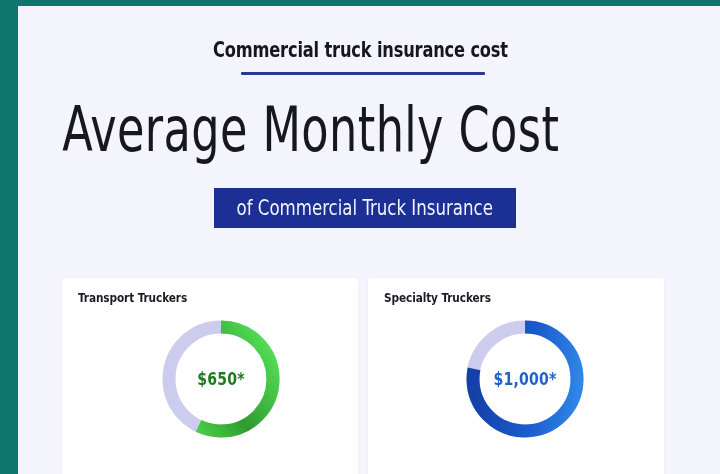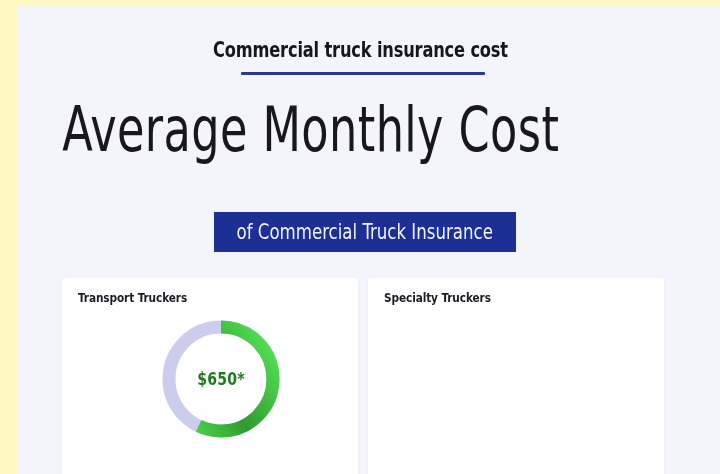--- a/index.html
+++ b/index.html
@@ -13,21 +13,21 @@
   }
 
   body {
     font-family: "DejaVu Sans Condensed", "Liberation Sans Narrow", "Liberation Sans", sans-serif;
   }
 
   #page {
     position: relative;
     width: 720px;
     height: 474px;
-    background: #fef9c3;
+    background: #0f766e;
   }
 
   
   .canvas {
     position: absolute;
     left: 18px;
     top: 6px;
     width: 702px;
     height: 468px;
     background: #f4f4fc;
@@ -78,21 +78,21 @@
     letter-spacing: 0.5px;
     color: #17171d;
     transform: scaleX(0.80);
     transform-origin: center;
     white-space: nowrap;
   }
 
   .banner {
     position: absolute;
     left: 214px;
-    top: 212px;
+    top: 188px;
     width: 302px;
     height: 40px;
     background: #1b2f94;
     display: flex;
     align-items: center;
     justify-content: center;
   }
   .banner-text {
     font-family: "DejaVu Sans Condensed", "Liberation Sans Narrow", "Liberation Sans", sans-serif;
     font-size: 21px;
@@ -198,14 +198,28 @@
         <circle cx="67" cy="67" r="52" fill="none" stroke="#ccccef" stroke-width="13"></circle>
         <circle id="arc-green" cx="67" cy="67" r="52" fill="none" stroke="url(#greenGrad)" stroke-width="13" stroke-dasharray="186.23 140.49" transform="rotate(-90 67 67)"></circle>
       </svg>
       <div class="donut-value green">$650*</div>
     </div>
   </div>
 
   <div class="card right">
     <div class="card-title">Specialty Truckers</div>
 
+    <div class="donut-wrap">
+      <svg class="donut-svg" viewBox="0 0 134 134">
+        <defs>
+          <linearGradient id="blueGrad" x1="0.25" y1="0" x2="0.15" y2="1">
+            <stop offset="0%" stop-color="#1540a8"></stop>
+            <stop offset="55%" stop-color="#1a5ccc"></stop>
+            <stop offset="100%" stop-color="#2f86e8"></stop>
+          </linearGradient>
+        </defs>
+        <circle cx="67" cy="67" r="52" fill="none" stroke="#ccccef" stroke-width="13"></circle>
+        <circle id="arc-blue" cx="67" cy="67" r="52" fill="none" stroke="url(#blueGrad)" stroke-width="13" stroke-dasharray="254.85 71.88" transform="rotate(-90 67 67)"></circle>
+      </svg>
+      <div class="donut-value blue">$1,000*</div>
+    </div>
   </div>
 </div>
 
 </body></html>

